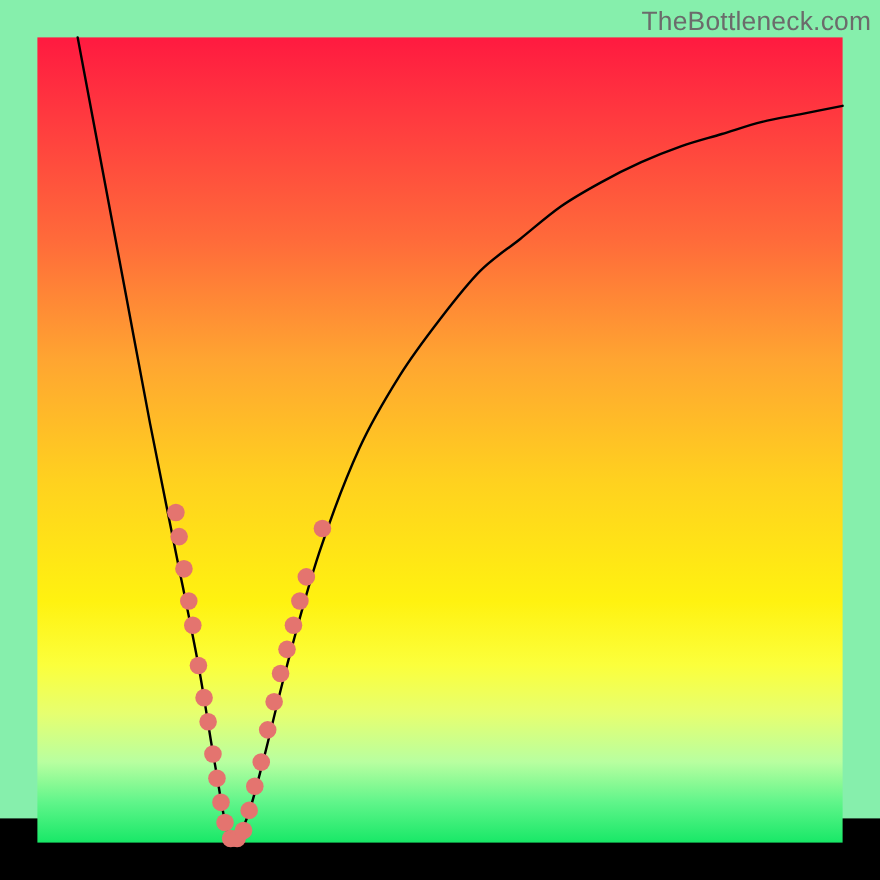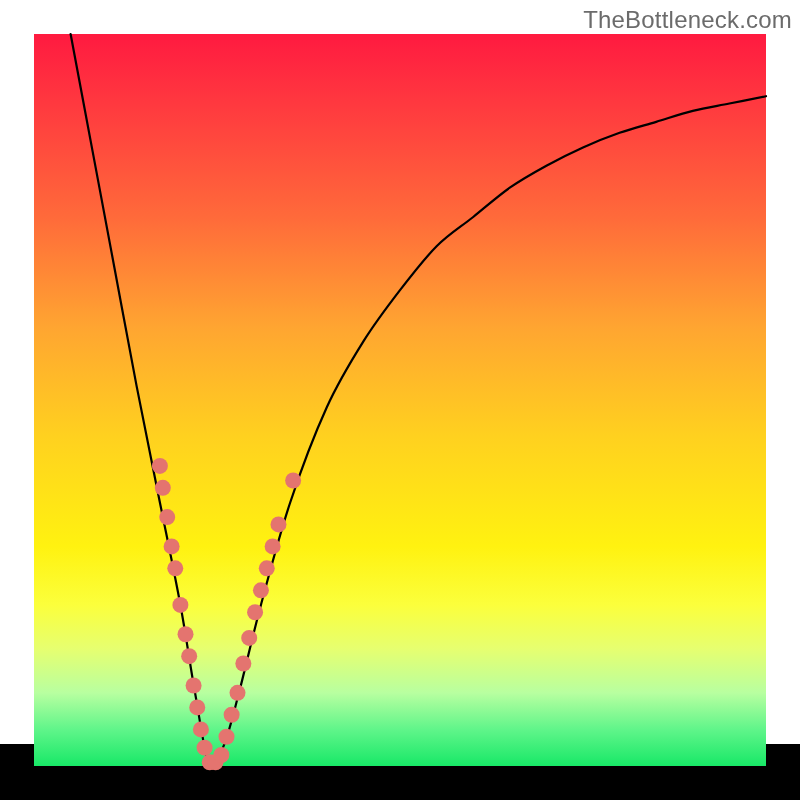--- a/index.html
+++ b/index.html
@@ -10,21 +10,21 @@
     background: #000;
     overflow: hidden;
     font-family: Arial, Helvetica, sans-serif;
   }
   .frame {
     position: absolute;
     left: 0;
     top: 0;
     width: 800px;
     height: 744px;
-    background: #ffffff;
+    background: #86efac;
     text-align: center;
   }
   .plot {
     position: absolute;
     left: 34px;
     top: 34px;
     width: 732px;
     height: 732px;
     background: linear-gradient(to bottom,
       #ff1a40 0%,

